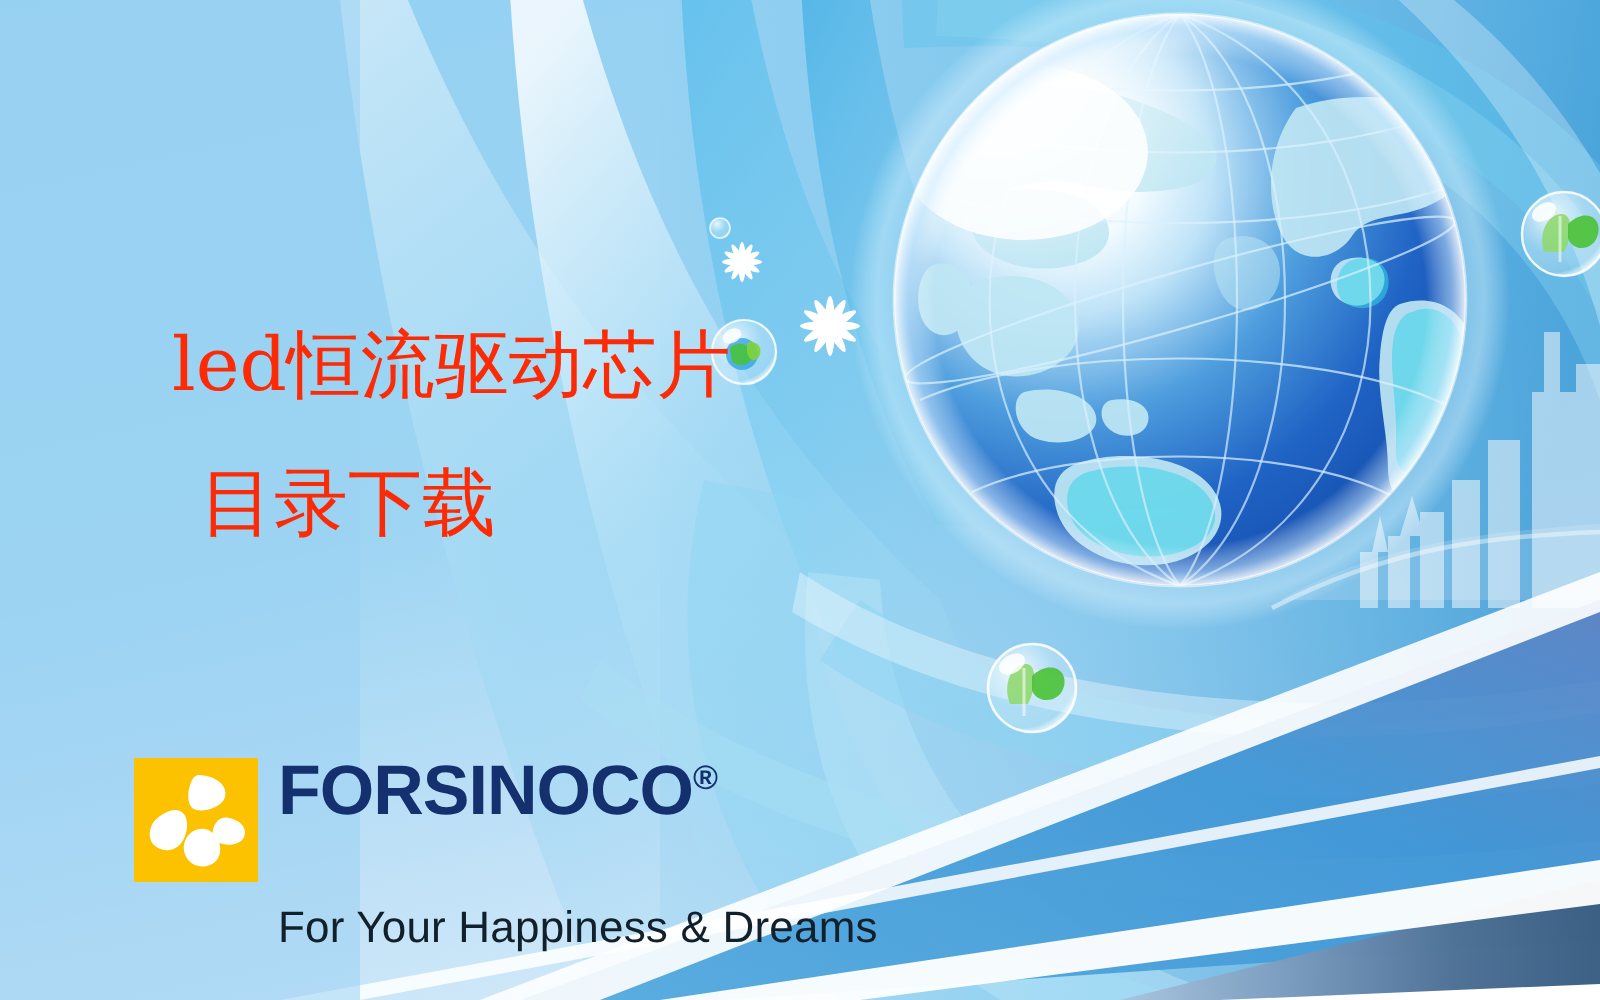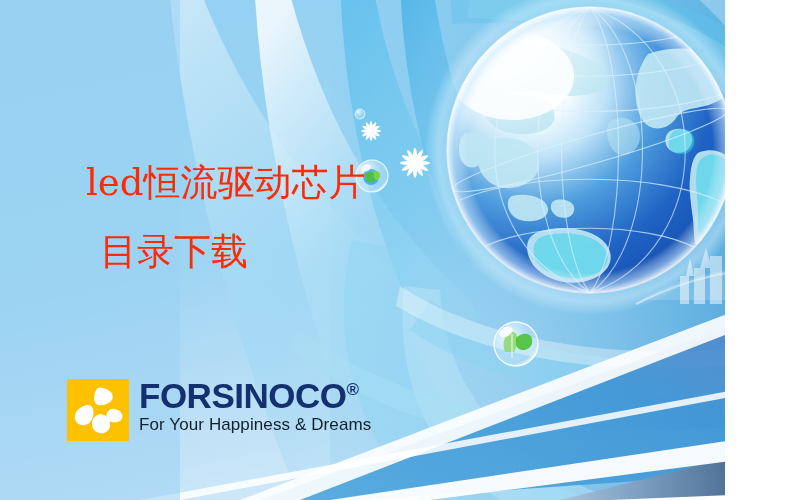--- a/index.html
+++ b/index.html
@@ -6,21 +6,21 @@
     margin: 0;
     padding: 0;
     background: #ffffff;
   }
   body {
     font-family: "Liberation Sans", sans-serif;
   }
 
   #poster {
     position: relative;
-    width: 725px;
+    width: 800px;
     height: 500px;
     overflow: hidden;
     background: #93d0f2;
   }
 
   .layer {
     position: absolute;
     top: 0; left: 0;
     width: 800px;
     height: 500px;
@@ -65,38 +65,39 @@
     width: 62px;
     height: 62px;
     flex: 0 0 auto;
     display: block;
   }
   #logo-text {
     margin-left: 10px;
     display: flex;
     flex-direction: column;
     justify-content: flex-start;
+    gap: 36px;
   }
   #logo-wordmark {
     font-family: "Liberation Sans", sans-serif;
     font-weight: bold;
     font-size: 35px;
     color: #14306e;
     line-height: 0.96;
     letter-spacing: -0.5px;
     white-space: nowrap;
   }
   #logo-wordmark .reg {
     font-size: 17px;
     vertical-align: super;
     line-height: 1;
   }
   #logo-tagline {
     font-family: "Liberation Sans", sans-serif;
-    font-size: 17px;
+    font-size: 22px;
     color: #12202c;
     letter-spacing: 0.1px;
     margin-top: 2px;
     white-space: nowrap;
   }
 </style>
 </head>
 <body>
 
 <div id="poster">

